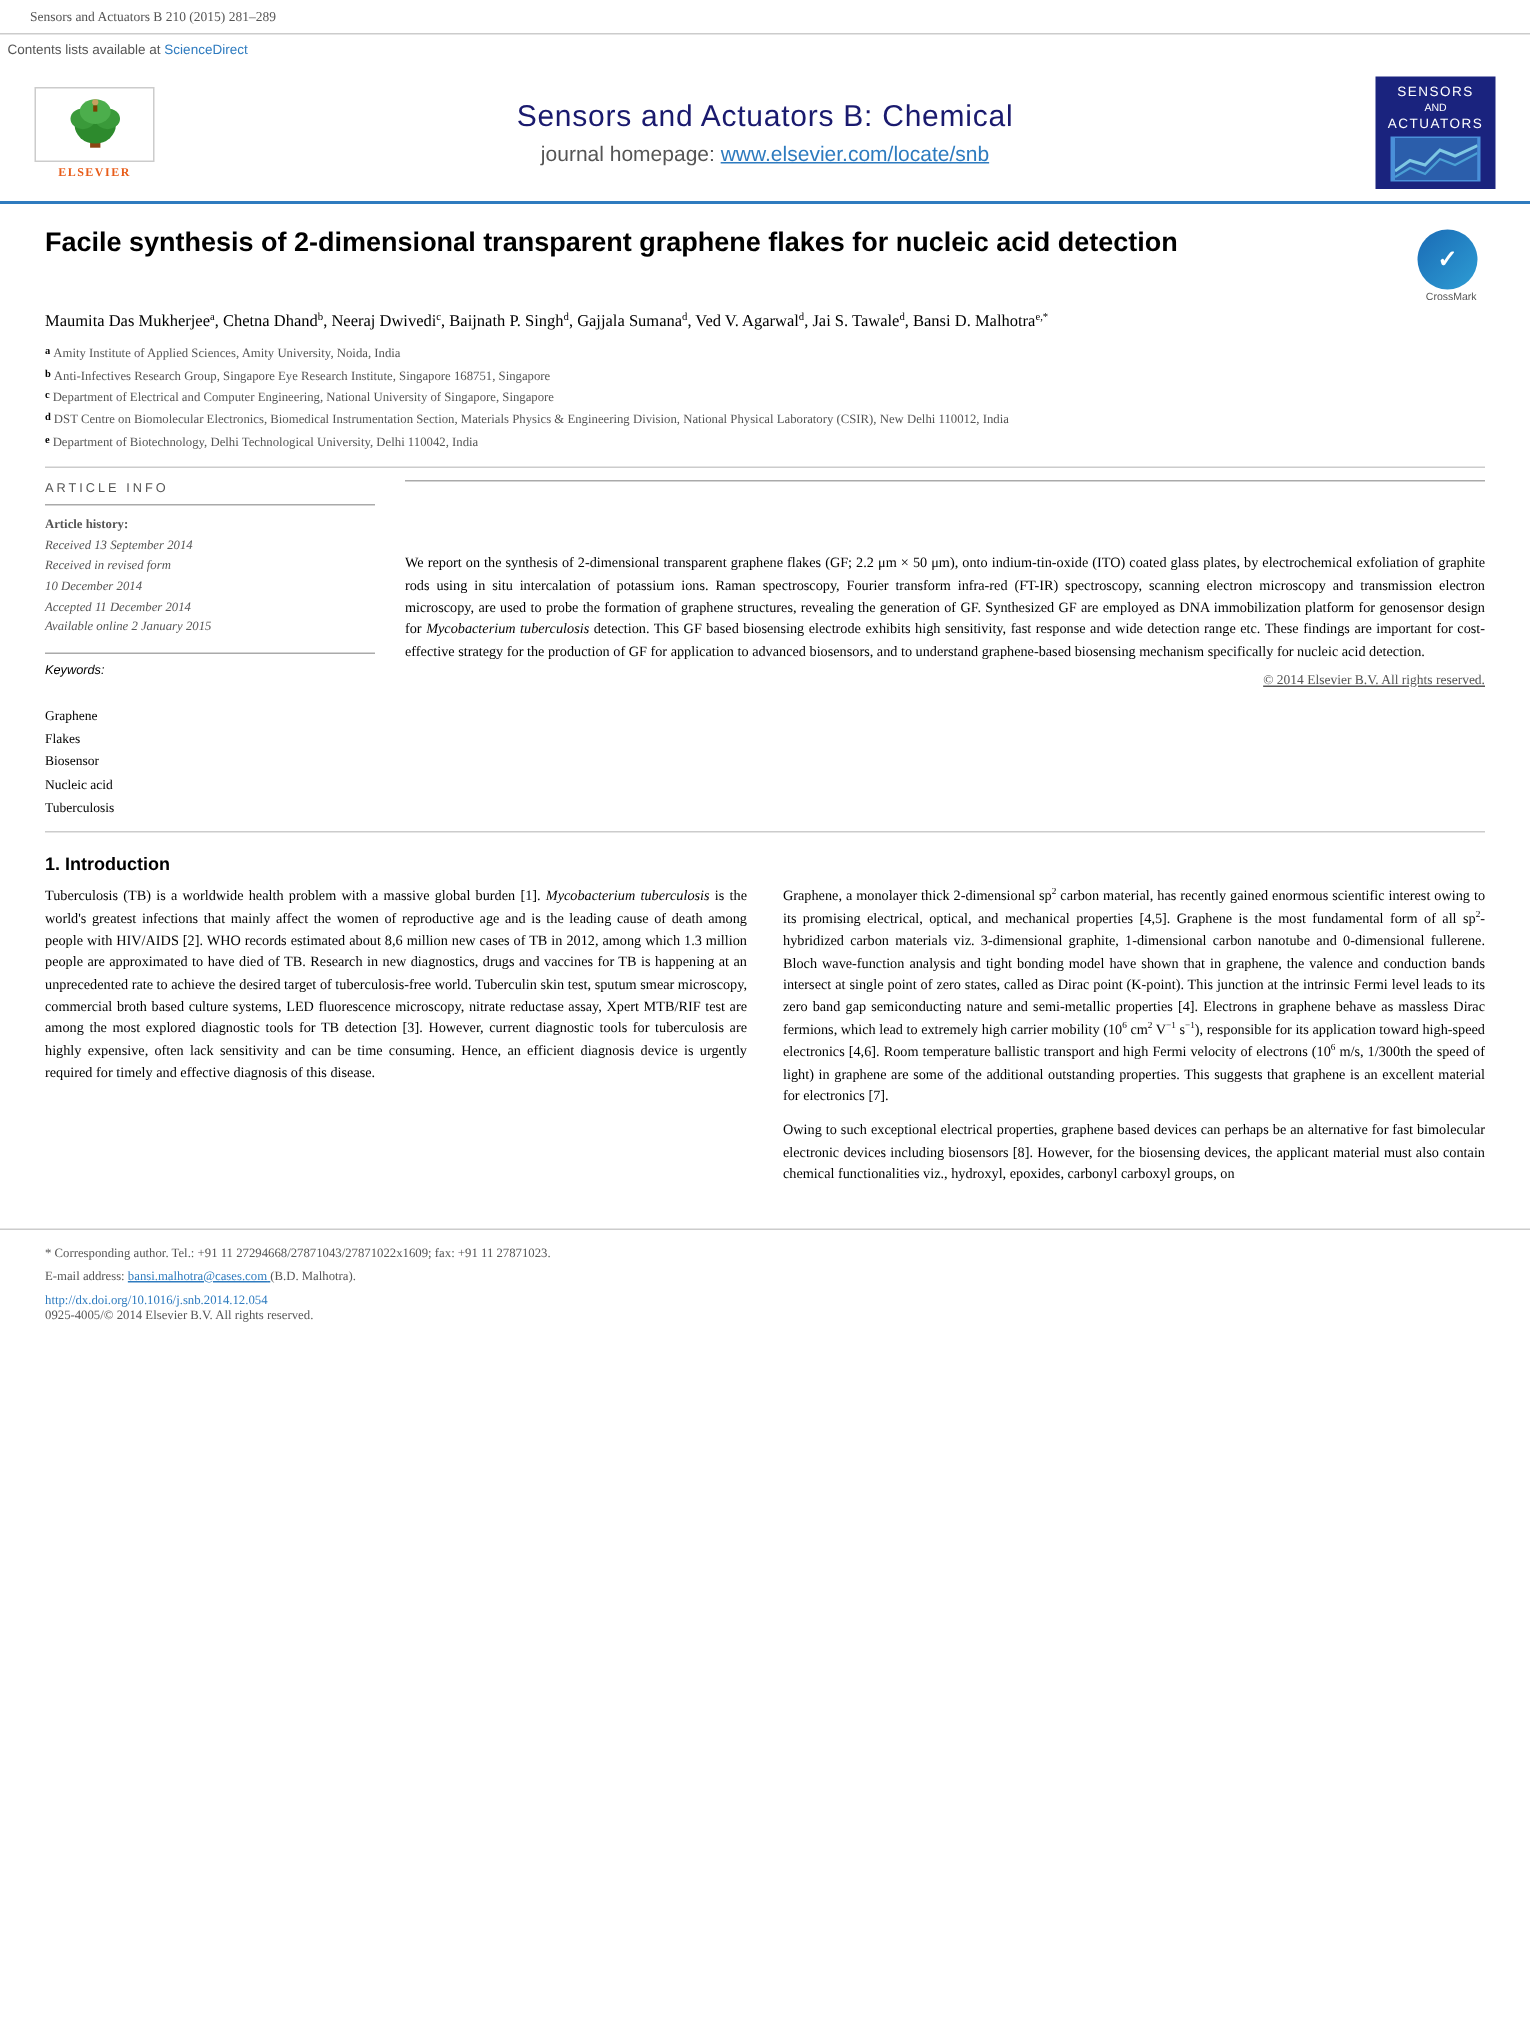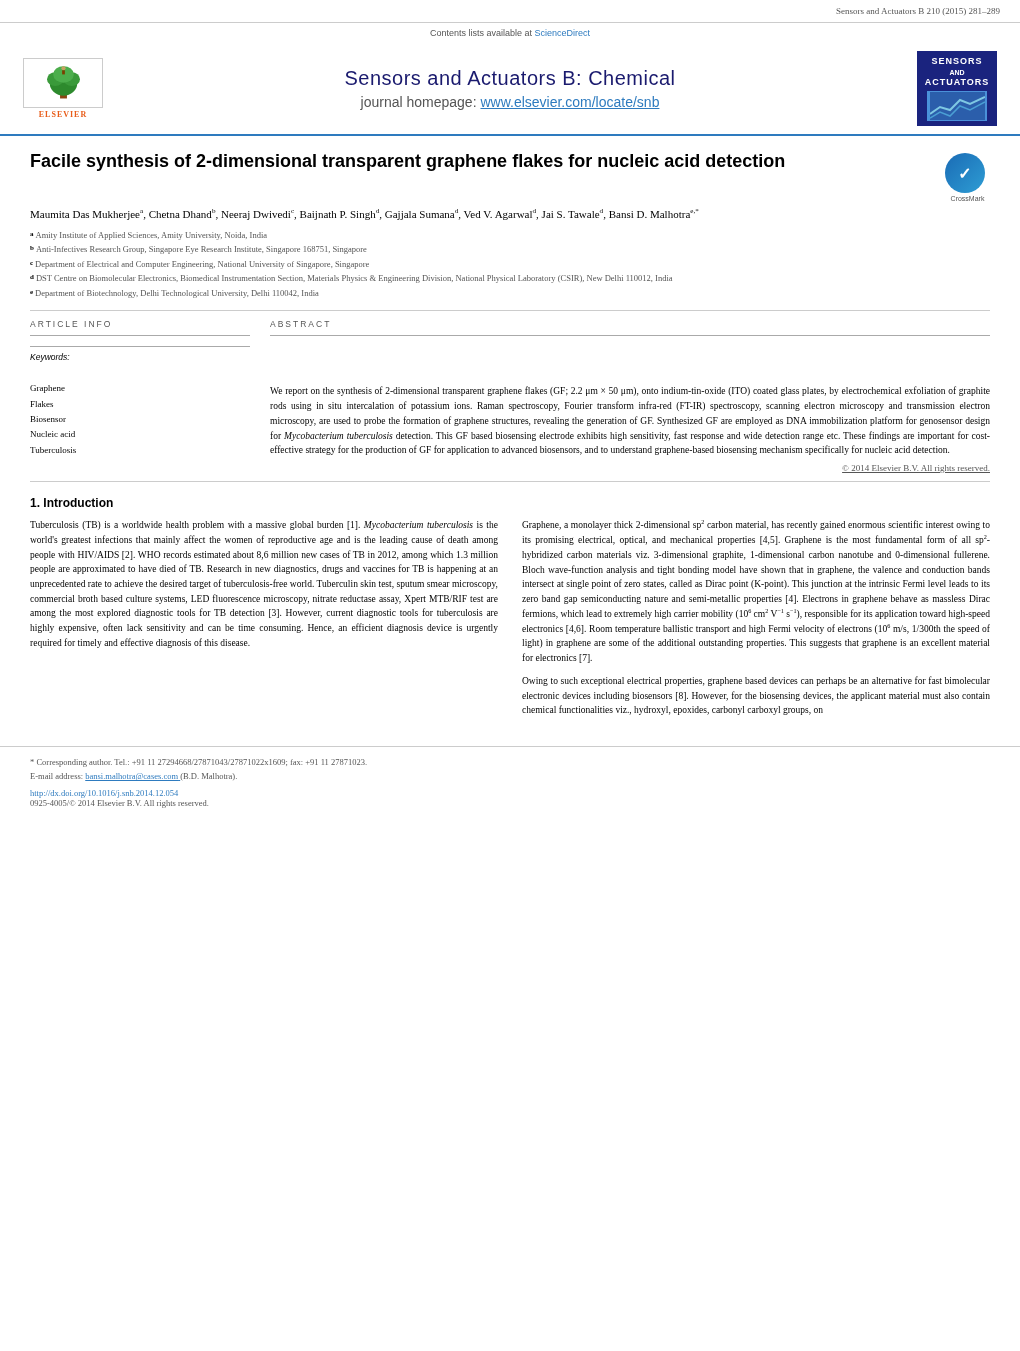--- a/index.html
+++ b/index.html
@@ -16,21 +16,21 @@
       width: 1020px;
       min-height: 1351px;
       background: #fff;
       padding: 0;
     }
     
     .header-bar {
       background: #fff;
       border-bottom: 1px solid #ccc;
       padding: 6px 20px;
-      text-align: right;
+      text-align: left;
       font-size: 9px;
       color: #555;
     }
     .journal-header {
       display: flex;
       align-items: center;
       justify-content: space-between;
       padding: 8px 18px;
       border-bottom: 2px solid #2e7bbf;
     }
@@ -88,21 +88,21 @@
     .sensors-logo {
       width: 80px;
       height: 75px;
       background: #1a237e;
       display: flex;
       flex-direction: column;
       align-items: center;
       justify-content: center;
       color: #fff;
       font-size: 7px;
-      font-weight: bold;
+      font-weight: normal;
       font-family: Arial, sans-serif;
       text-transform: uppercase;
       line-height: 1.3;
       padding: 5px;
       text-align: center;
       position: relative;
     }
     .sensors-logo .sensors-text { font-size: 9px; letter-spacing: 1px; }
     .sensors-logo .and-text { font-size: 7px; }
     .sensors-logo .actuators-text { font-size: 9px; letter-spacing: 1px; }
@@ -261,21 +261,21 @@
   </style>
 </head>
 <body>
 
 <div class="page">
 
   <div class="header-bar">
     <span>Sensors and Actuators B 210 (2015) 281–289</span>
   </div>
 
-  <div style="text-align:center; padding: 5px; font-size:9px; color:#555; font-family:Arial,sans-serif;">
+  <div style="text-align:left; padding: 5px; font-size:9px; color:#555; font-family:Arial,sans-serif;">
     <span>Contents lists available at</span>
     <a href="#" style="color:#2e7bbf; text-decoration:none;">
       <span>ScienceDirect</span>
     </a>
   </div>
 
   <div class="journal-header">
 
     <div class="elsevier-logo">
       <div class="logo-box">
@@ -364,36 +364,43 @@
       </div>
     </div>
 
     <hr class="divider">
 
     <div class="two-col">
 
       <div class="left-col">
         <div class="section-header">ARTICLE INFO</div>
         <hr style="border:none;border-top:1px solid #aaa;margin-bottom:6px;">
+        <div class="article-info-block">
+          <div style="font-weight:bold; font-style:normal;">Article history:</div>
+          <div>Received 13 September 2014</div>
+          <div>Received in revised form</div>
+          <div>10 December 2014</div>
+          <div>Accepted 11 December 2014</div>
+          <div>Available online 2 January 2015</div>
+        </div>
 
         <div class="keywords-block">
           <hr style="border:none;border-top:1px solid #aaa;margin-bottom:5px;">
           <div class="kw-header">Keywords:</div>
           <div class="kw-list">
             <div>Graphene</div>
             <div>Flakes</div>
             <div>Biosensor</div>
             <div>Nucleic acid</div>
             <div>Tuberculosis</div>
           </div>
         </div>
       </div>
 
       <div class="right-col">
-        <div class="section-header">ABSTRACT</div>
         <hr style="border:none;border-top:1px solid #aaa;margin-bottom:6px;">
         <div class="abstract-text">
           We report on the synthesis of 2-dimensional transparent graphene flakes (GF; 2.2 μm × 50 μm), onto indium-tin-oxide (ITO) coated glass plates, by electrochemical exfoliation of graphite rods using in situ intercalation of potassium ions. Raman spectroscopy, Fourier transform infra-red (FT-IR) spectroscopy, scanning electron microscopy and transmission electron microscopy, are used to probe the formation of graphene structures, revealing the generation of GF. Synthesized GF are employed as DNA immobilization platform for genosensor design for <em>Mycobacterium tuberculosis</em> detection. This GF based biosensing electrode exhibits high sensitivity, fast response and wide detection range etc. These findings are important for cost-effective strategy for the production of GF for application to advanced biosensors, and to understand graphene-based biosensing mechanism specifically for nucleic acid detection.
         </div>
         <div class="copyright-line">© 2014 Elsevier B.V. All rights reserved.</div>
       </div>
     </div>
 
     <hr class="divider">
 

